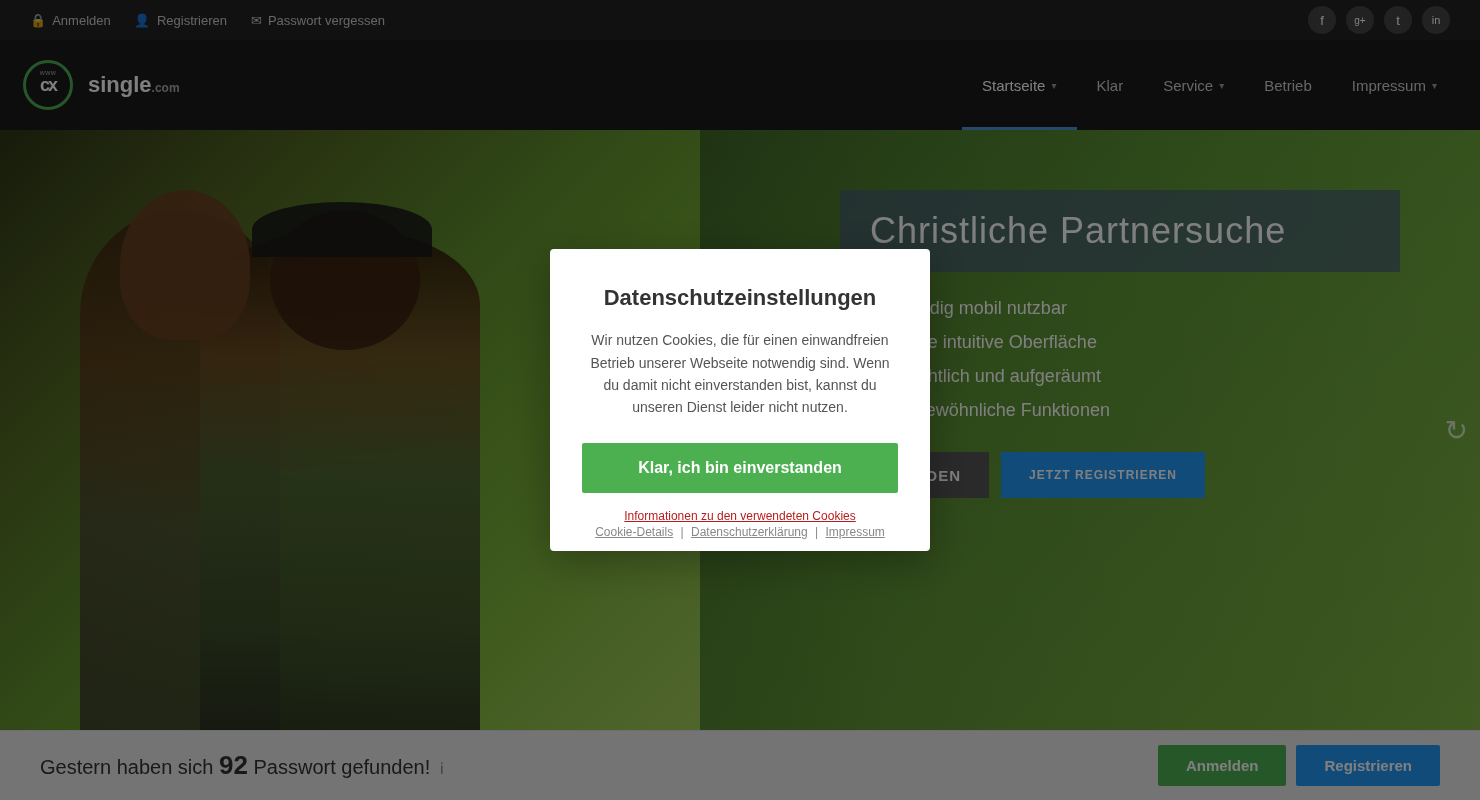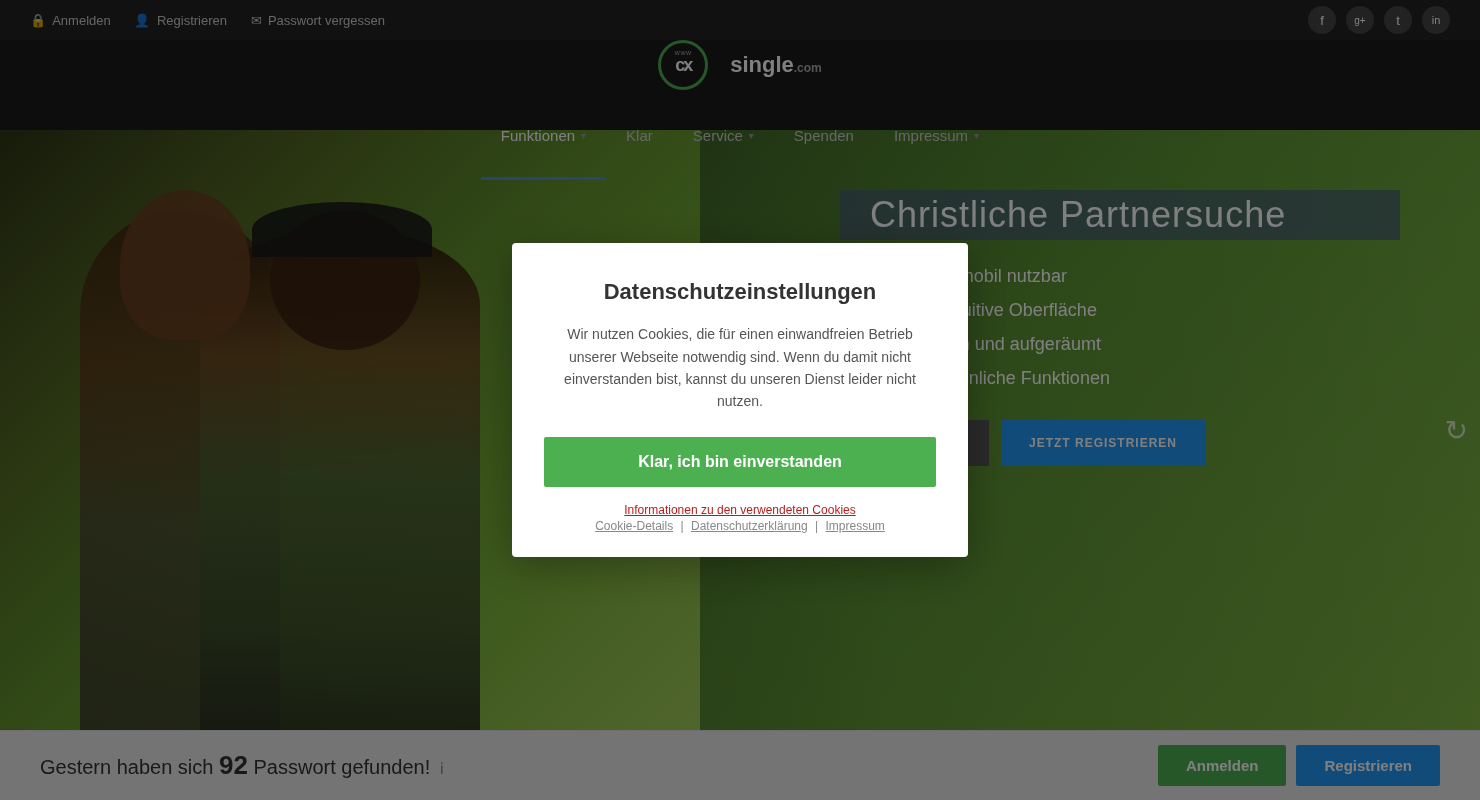--- a/index.html
+++ b/index.html
@@ -37,21 +37,20 @@
     
     .navbar {
       background: #1a1a1a;
       height: 90px;
       display: flex;
       align-items: center;
       justify-content: space-between;
       padding: 0 23px;
       position: relative;
       z-index: 10;
-      flex-direction: column;
     }
     .logo-area { display: flex; align-items: center; }
     .nav-links { display: flex; gap: 0; align-items: center; height: 90px; }
     .nav-item {
       color: #ccc;
       font-size: 15px;
       padding: 0 20px;
       height: 90px;
       display: flex; align-items: center;
       cursor: pointer;
@@ -91,21 +90,21 @@
     }
 
     .hero-content {
       position: absolute;
       right: 80px;
       top: 60px;
       width: 560px;
     }
     .hero-title-box {
       background: rgba(70, 90, 120, 0.7);
-      padding: 4px 30px;
+      padding: 20px 30px;
       margin-bottom: 24px;
     }
     .hero-title {
       color: #fff;
       font-size: 36px;
       font-weight: 300;
       letter-spacing: 1px;
     }
     .hero-features { list-style: none; margin-bottom: 30px; }
     .hero-features li {
@@ -190,22 +189,22 @@
       inset: 0;
       background: rgba(0,0,0,0.5);
       display: flex;
       align-items: center;
       justify-content: center;
       z-index: 1000;
     }
     .modal {
       background: #fff;
       border-radius: 4px;
-      width: 456px;
-      padding: 36px 32px 24px;
+      width: 380px;
+      padding: 36px 32px 12px;
       text-align: center;
       box-shadow: 0 10px 40px rgba(0,0,0,0.3);
     }
     .modal-title {
       font-size: 22px;
       font-weight: 700;
       color: #333;
       margin-bottom: 18px;
     }
     .modal-body {
@@ -264,21 +263,21 @@
       position: absolute;
       top: 6px;
       font-size: 7px;
       color: #aaa;
       letter-spacing: 0.5px;
     }
     .logo-single-text {
       color: #fff;
       font-size: 22px;
       font-weight: 700;
-      margin-left: 14px;
+      margin-left: 7px;
     }
   </style>
 </head>
 <body>
 
 <div class="top-bar">
   <div class="top-bar-left">
     <a class="top-bar-link">
       <span>🔒</span>
       <span>Anmelden</span>
@@ -309,32 +308,32 @@
       </div>
       <div style="display:flex;flex-direction:column;margin-left:4px;">
         <span class="logo-single-text">
           <span>single</span><span style="color:#aaa;font-size:12px;">.com</span>
         </span>
       </div>
     </div>
   </div>
   <div class="nav-links">
     <a class="nav-item active">
-      <span>Funktionen</span>
+      <span>Startseite</span>
       <span class="nav-chevron">▾</span>
     </a>
     <a class="nav-item">
       <span>Klar</span>
     </a>
     <a class="nav-item">
       <span>Service</span>
       <span class="nav-chevron">▾</span>
     </a>
     <a class="nav-item">
-      <span>Spenden</span>
+      <span>Betrieb</span>
     </a>
     <a class="nav-item">
       <span>Impressum</span>
       <span class="nav-chevron">▾</span>
     </a>
   </div>
 </nav>
 
 <div class="hero">
   <div class="hero-bg"></div>

